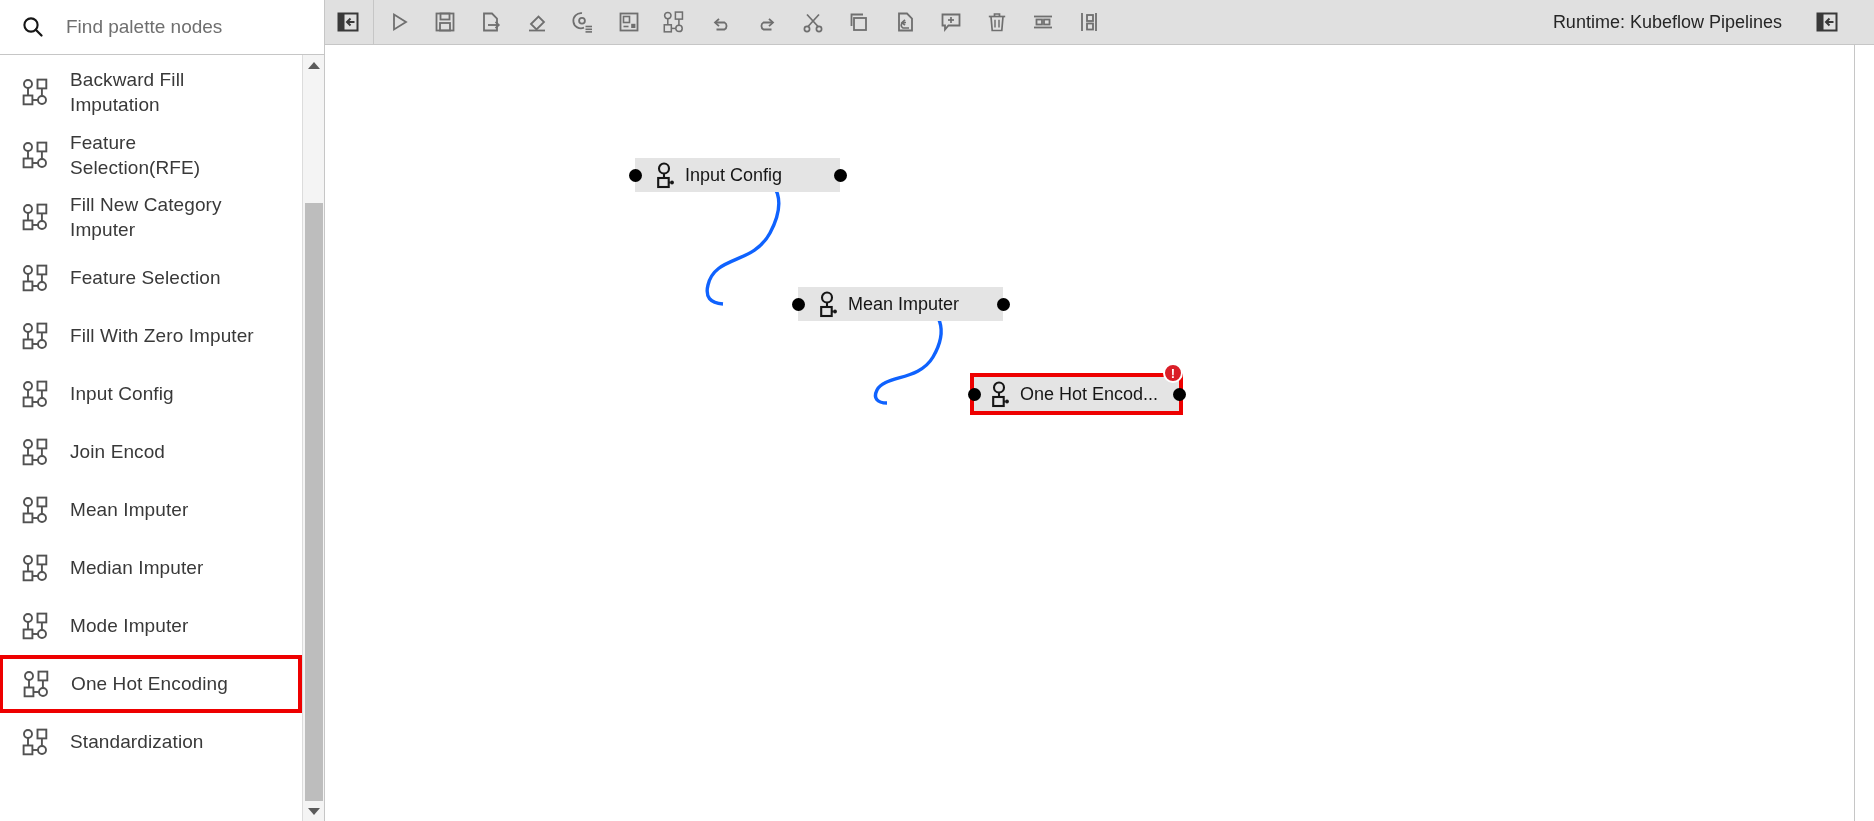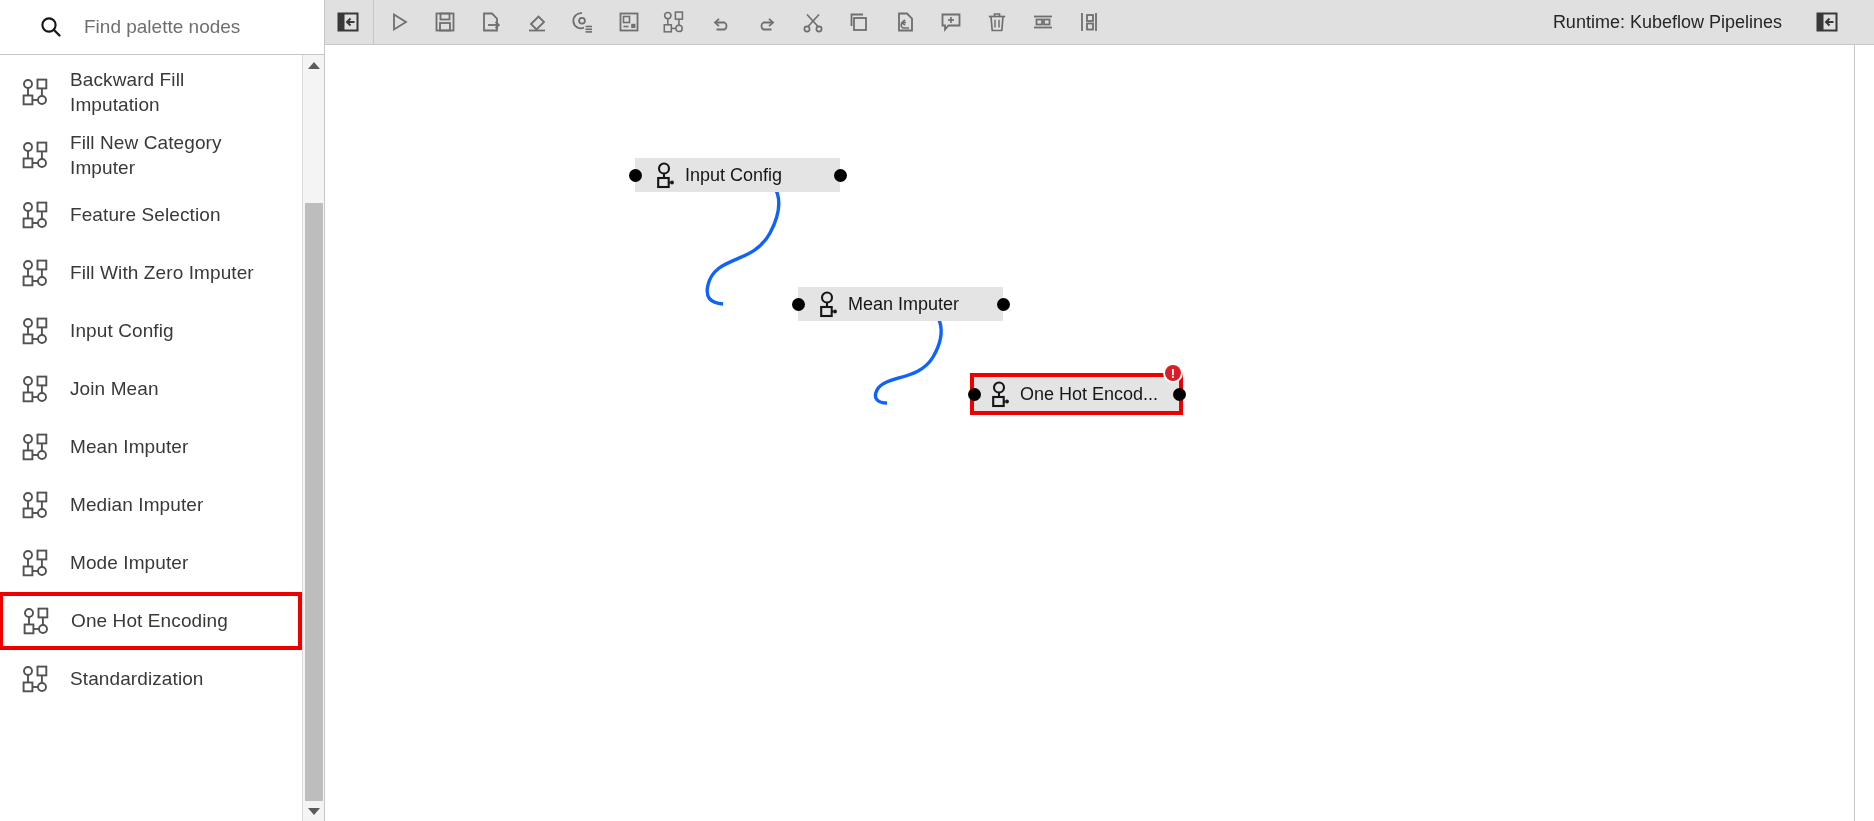--- a/index.html
+++ b/index.html
@@ -29,21 +29,20 @@
     flex: 0 0 325px;
   }
   #search-row {
     height: 55px;
     flex: 0 0 55px;
     display: flex;
     align-items: center;
     background: #ffffff;
     border-bottom: 1px solid #c6c6c6;
     padding-left: 20px;
-    justify-content: flex-end;
   }
   #search-icon { width: 26px; height: 26px; flex: 0 0 26px; display:block; }
   #search-input {
     border: 0; outline: none; background: transparent;
     font-family: "Liberation Sans", sans-serif;
     font-size: 19px;
     color: #161616;
     margin-left: 20px;
     width: 240px;
     height: 30px;
@@ -255,20 +254,32 @@
           <div class="palette-item">
             <span class="pnode-icon"><svg width="30" height="30" viewBox="0 0 30 30">
                 <circle cx="6" cy="7" r="4" fill="none" stroke="#525252" stroke-width="1.9"></circle>
                 <rect x="15.5" y="2.6" width="8.8" height="8.8" fill="none" stroke="#525252" stroke-width="1.9"></rect>
                 <rect x="1.6" y="18.5" width="8.8" height="8.8" fill="none" stroke="#525252" stroke-width="1.9"></rect>
                 <circle cx="20" cy="23" r="4" fill="none" stroke="#525252" stroke-width="1.9"></circle>
                 <line x1="6" y1="11" x2="6" y2="18.5" stroke="#525252" stroke-width="1.9"></line>
                 <line x1="10.4" y1="23" x2="16" y2="23" stroke="#525252" stroke-width="1.9"></line>
                 <line x1="19.9" y1="11.4" x2="19.9" y2="19" stroke="#525252" stroke-width="1.9"></line>
               </svg></span>
+            <span class="pi-label">Feature Selection(RFE)</span>
+          </div>
+          <div class="palette-item">
+            <span class="pnode-icon"><svg width="30" height="30" viewBox="0 0 30 30">
+                <circle cx="6" cy="7" r="4" fill="none" stroke="#525252" stroke-width="1.9"></circle>
+                <rect x="15.5" y="2.6" width="8.8" height="8.8" fill="none" stroke="#525252" stroke-width="1.9"></rect>
+                <rect x="1.6" y="18.5" width="8.8" height="8.8" fill="none" stroke="#525252" stroke-width="1.9"></rect>
+                <circle cx="20" cy="23" r="4" fill="none" stroke="#525252" stroke-width="1.9"></circle>
+                <line x1="6" y1="11" x2="6" y2="18.5" stroke="#525252" stroke-width="1.9"></line>
+                <line x1="10.4" y1="23" x2="16" y2="23" stroke="#525252" stroke-width="1.9"></line>
+                <line x1="19.9" y1="11.4" x2="19.9" y2="19" stroke="#525252" stroke-width="1.9"></line>
+              </svg></span>
             <span class="pi-label">Fill New Category Imputer</span>
           </div>
           <div class="palette-item">
             <span class="pnode-icon"><svg width="30" height="30" viewBox="0 0 30 30">
                 <circle cx="6" cy="7" r="4" fill="none" stroke="#525252" stroke-width="1.9"></circle>
                 <rect x="15.5" y="2.6" width="8.8" height="8.8" fill="none" stroke="#525252" stroke-width="1.9"></rect>
                 <rect x="1.6" y="18.5" width="8.8" height="8.8" fill="none" stroke="#525252" stroke-width="1.9"></rect>
                 <circle cx="20" cy="23" r="4" fill="none" stroke="#525252" stroke-width="1.9"></circle>
                 <line x1="6" y1="11" x2="6" y2="18.5" stroke="#525252" stroke-width="1.9"></line>
                 <line x1="10.4" y1="23" x2="16" y2="23" stroke="#525252" stroke-width="1.9"></line>
@@ -303,21 +314,21 @@
           <div class="palette-item">
             <span class="pnode-icon"><svg width="30" height="30" viewBox="0 0 30 30">
                 <circle cx="6" cy="7" r="4" fill="none" stroke="#525252" stroke-width="1.9"></circle>
                 <rect x="15.5" y="2.6" width="8.8" height="8.8" fill="none" stroke="#525252" stroke-width="1.9"></rect>
                 <rect x="1.6" y="18.5" width="8.8" height="8.8" fill="none" stroke="#525252" stroke-width="1.9"></rect>
                 <circle cx="20" cy="23" r="4" fill="none" stroke="#525252" stroke-width="1.9"></circle>
                 <line x1="6" y1="11" x2="6" y2="18.5" stroke="#525252" stroke-width="1.9"></line>
                 <line x1="10.4" y1="23" x2="16" y2="23" stroke="#525252" stroke-width="1.9"></line>
                 <line x1="19.9" y1="11.4" x2="19.9" y2="19" stroke="#525252" stroke-width="1.9"></line>
               </svg></span>
-            <span class="pi-label">Join Mean</span>
+            <span class="pi-label">Join Encod</span>
           </div>
           <div class="palette-item">
             <span class="pnode-icon"><svg width="30" height="30" viewBox="0 0 30 30">
                 <circle cx="6" cy="7" r="4" fill="none" stroke="#525252" stroke-width="1.9"></circle>
                 <rect x="15.5" y="2.6" width="8.8" height="8.8" fill="none" stroke="#525252" stroke-width="1.9"></rect>
                 <rect x="1.6" y="18.5" width="8.8" height="8.8" fill="none" stroke="#525252" stroke-width="1.9"></rect>
                 <circle cx="20" cy="23" r="4" fill="none" stroke="#525252" stroke-width="1.9"></circle>
                 <line x1="6" y1="11" x2="6" y2="18.5" stroke="#525252" stroke-width="1.9"></line>
                 <line x1="10.4" y1="23" x2="16" y2="23" stroke="#525252" stroke-width="1.9"></line>
                 <line x1="19.9" y1="11.4" x2="19.9" y2="19" stroke="#525252" stroke-width="1.9"></line>

